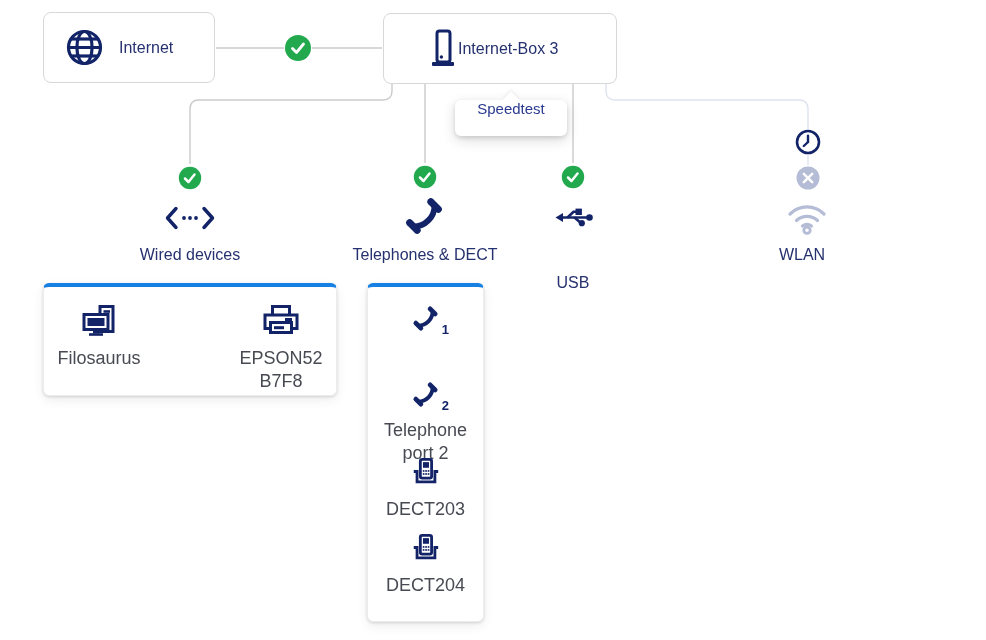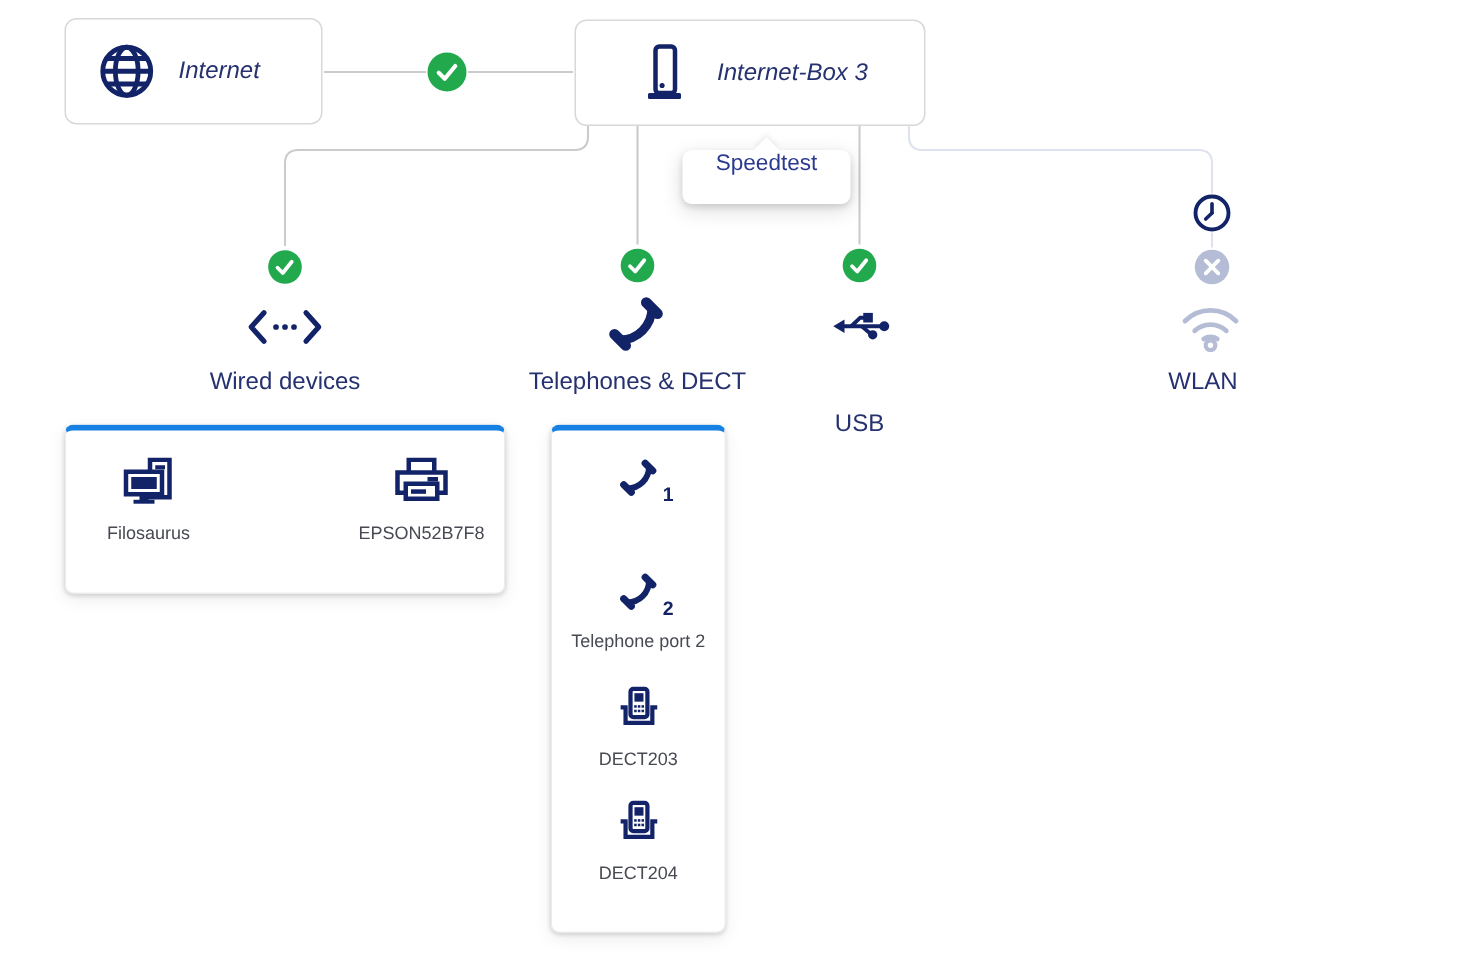--- a/index.html
+++ b/index.html
@@ -3,37 +3,37 @@
 <meta charset="utf-8">
 <style>
   html,body{margin:0;padding:0;background:#fff;}
   .stage{
     position:relative;width:986px;height:640px;background:#fff;overflow:hidden;
     font-family:"Liberation Sans","DejaVu Sans",sans-serif;
   }
   svg.wires{position:absolute;left:0;top:0;z-index:0;}
   .node{
     position:absolute;background:#fff;border:1px solid #d8d8d8;border-radius:8px;
-    display:flex;align-items:center;z-index:2;cursor:pointer;box-sizing:border-box;font-style:italic;
+    display:flex;align-items:center;z-index:2;cursor:pointer;box-sizing:border-box;
   }
   .node-label{font-size:16px;color:#26316f;}
   .status{position:absolute;transform:translate(-50%,-50%);z-index:3;line-height:0;}
   .caticon{position:absolute;transform:translate(-50%,-50%);z-index:2;line-height:0;}
   .catlabel{
     position:absolute;transform:translateX(-50%);z-index:2;
     font-size:16px;color:#26316f;white-space:nowrap;top:246px;
   }
   .panel{
     position:absolute;background:#fff;border:1px solid #ececec;border-top:4px solid #1781e3;
     border-radius:6px;box-shadow:0 1px 3px rgba(0,0,0,.14),0 4px 12px rgba(0,0,0,.07);
     z-index:1;box-sizing:border-box;
   }
   .dev{ text-align:center;cursor:pointer; }
   .dev-name{
-    font-size:12px;color:#474a52;line-height:1.3;margin-top:7px;overflow-wrap:anywhere;
+    font-size:18px;color:#474a52;line-height:1.3;margin-top:7px;overflow-wrap:anywhere;
   }
   #panel-wired{left:43px;top:283px;width:294px;height:113px;display:flex;justify-content:space-between;padding:18px 8px 0;}
   #panel-wired .dev{width:94px;}
   #panel-phones{left:367px;top:283px;width:117px;height:339px;display:flex;flex-direction:column;align-items:center;padding-top:18px;}
   #panel-phones .dev{width:96px;height:76px;box-sizing:border-box;}
   #panel-usb{left:515px;top:283px;width:114px;height:82px;display:flex;align-items:center;justify-content:center;text-align:center;}
   .empty-msg{font-size:15px;color:#474a52;line-height:1.45;width:92px;}
   #panel-wlan{left:657px;top:283px;width:300px;height:110px;}
   #panel-wlan .dev{position:absolute;left:10px;top:16px;width:110px;}
   .portwrap{position:relative;display:inline-block;line-height:0;}
@@ -82,21 +82,21 @@
   </div>
 
   <span class="status" style="left:298px;top:48px;">
     <svg width="30" height="30" viewBox="0 0 30 30">
       <circle cx="15" cy="15" r="14" fill="#fff"></circle>
       <circle cx="15" cy="15" r="13" fill="#22a94e"></circle>
       <polyline points="9.5,15.5 13.5,19.5 20.5,11" fill="none" stroke="#fff" stroke-width="2.8" stroke-linecap="round" stroke-linejoin="round"></polyline>
     </svg>
   </span>
 
-  <div class="node" id="node-router" style="left:383px;top:13px;width:234px;height:71px;padding-left:44px;gap:20px;">
+  <div class="node" id="node-router" style="left:383px;top:13px;width:234px;height:71px;padding-left:44px;">
     <span style="line-height:0;">
       <svg width="30" height="40" viewBox="0 0 30 40">
         <rect x="9" y="2" width="13" height="31" rx="2.5" fill="none" stroke="#122368" stroke-width="3"></rect>
         <rect x="4" y="33" width="22" height="4" rx="1" fill="#122368"></rect>
         <circle cx="13.4" cy="28" r="1.7" fill="#122368"></circle>
       </svg>
     </span>
     <span class="node-label">Internet-Box 3</span>
   </div>
 

